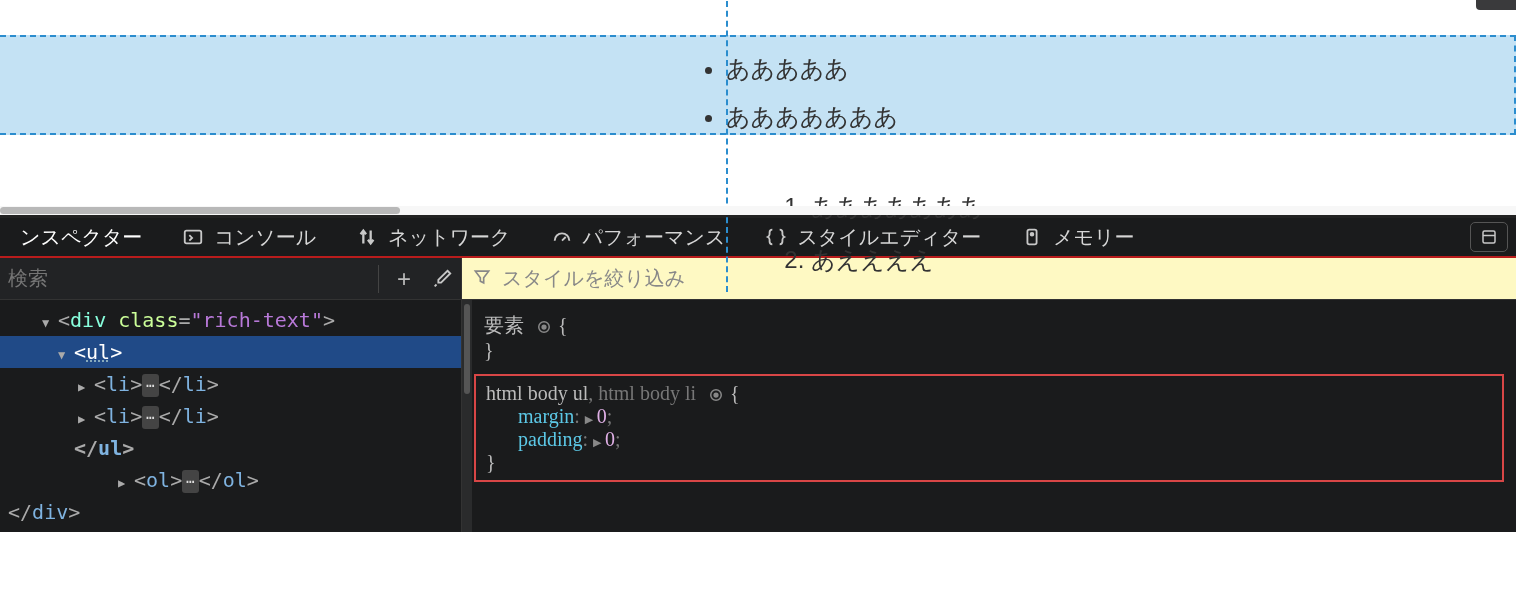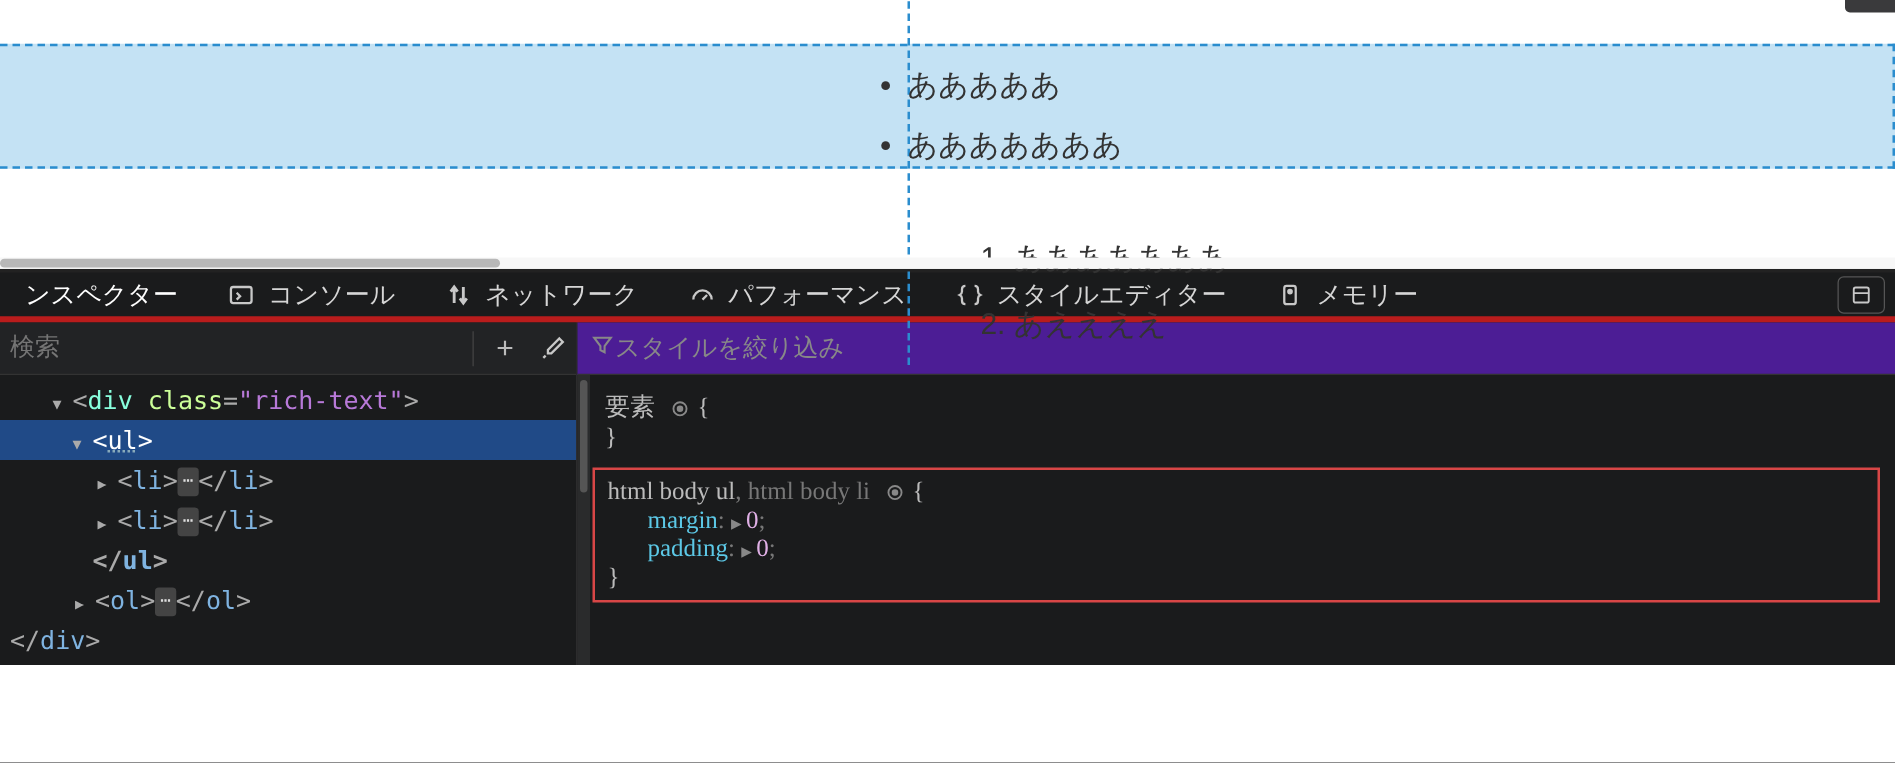--- a/index.html
+++ b/index.html
@@ -136,21 +136,21 @@
   border: 1px solid #555;
   border-radius: 5px;
   display: flex;
   align-items: center;
   justify-content: center;
   margin-right: 8px;
 }
 .devtools-body {
   display: flex;
   flex: 1;
-  border-top: 5px solid #b91c1c;
+  border-top: 2px solid #b91c1c;
 }
 .dom-panel {
   width: 462px;
   display: flex;
   flex-direction: column;
   border-right: 1px solid #333;
 }
 .dom-toolbar {
   height: 42px;
   display: flex;
@@ -205,21 +205,22 @@
   padding-left: 58px;
 }
 .dom-line.child {
   padding-left: 78px;
 }
 .dom-line.close-ul {
   padding-left: 74px;
   font-weight: bold;
 }
 .dom-line.ol-line {
-  padding-left: 60px;
+  padding-left: 84px;
+  margin-left: 34px;
 }
 .dom-line.close-div {
 }
 .tag { color: #7fb3e0; }
 .tag-sel { color: #fff; text-decoration: underline dotted #8ab; }
 .punct { color: #aaa; }
 .ellipsis {
   display: inline-block;
   background: #444;
   color: #ddd;
@@ -239,22 +240,23 @@
 .twisty.closed::before { content: "▶"; }
 .styles-panel {
   flex: 1;
   display: flex;
   flex-direction: column;
 }
 .styles-toolbar {
   height: 42px;
   display: flex;
   align-items: center;
-  background: #4c1d95;
+  background: #fef9c3;
   border-bottom: 1px solid #333;
+  gap: 10px;
   padding: 0 10px;
 }
 .filter-icon {
   color: #888;
 }
 .filter-text {
   color: #888;
   font-size: 20px;
 }
 .styles-body {

